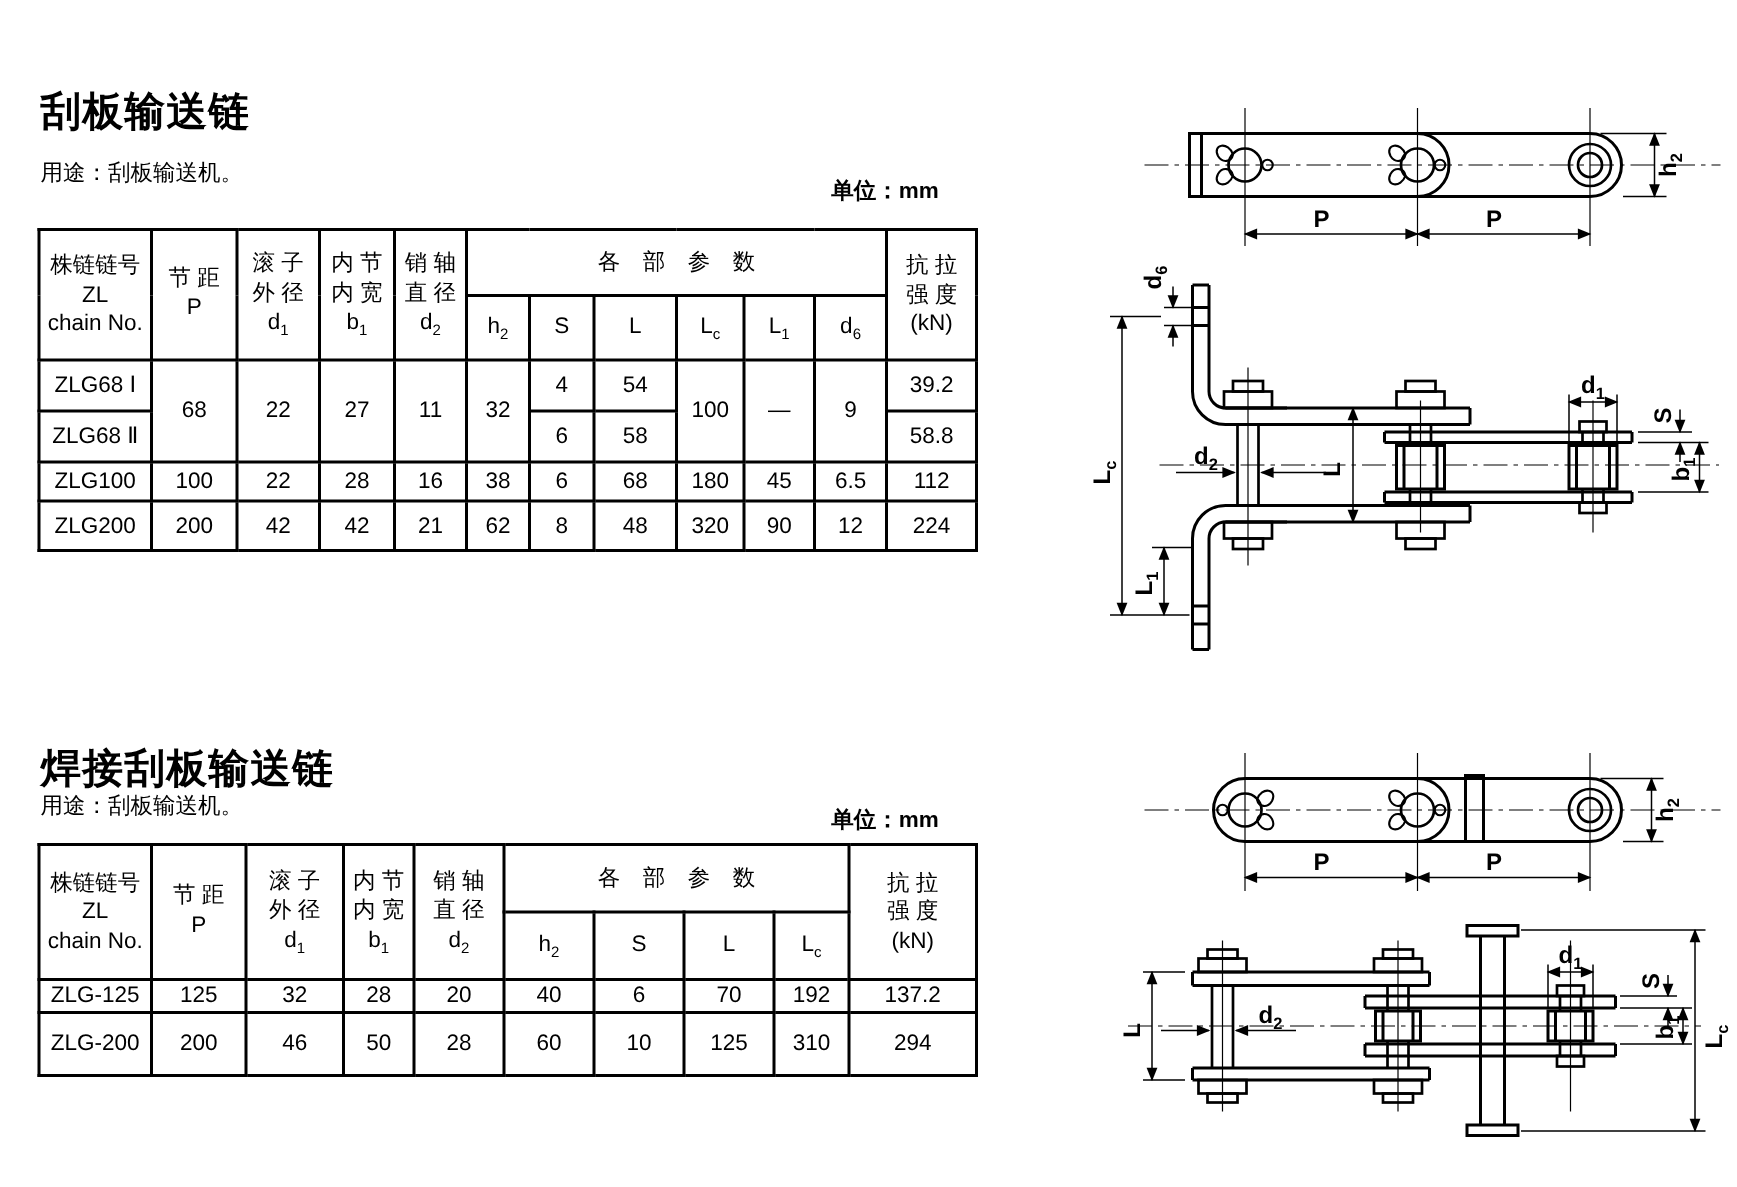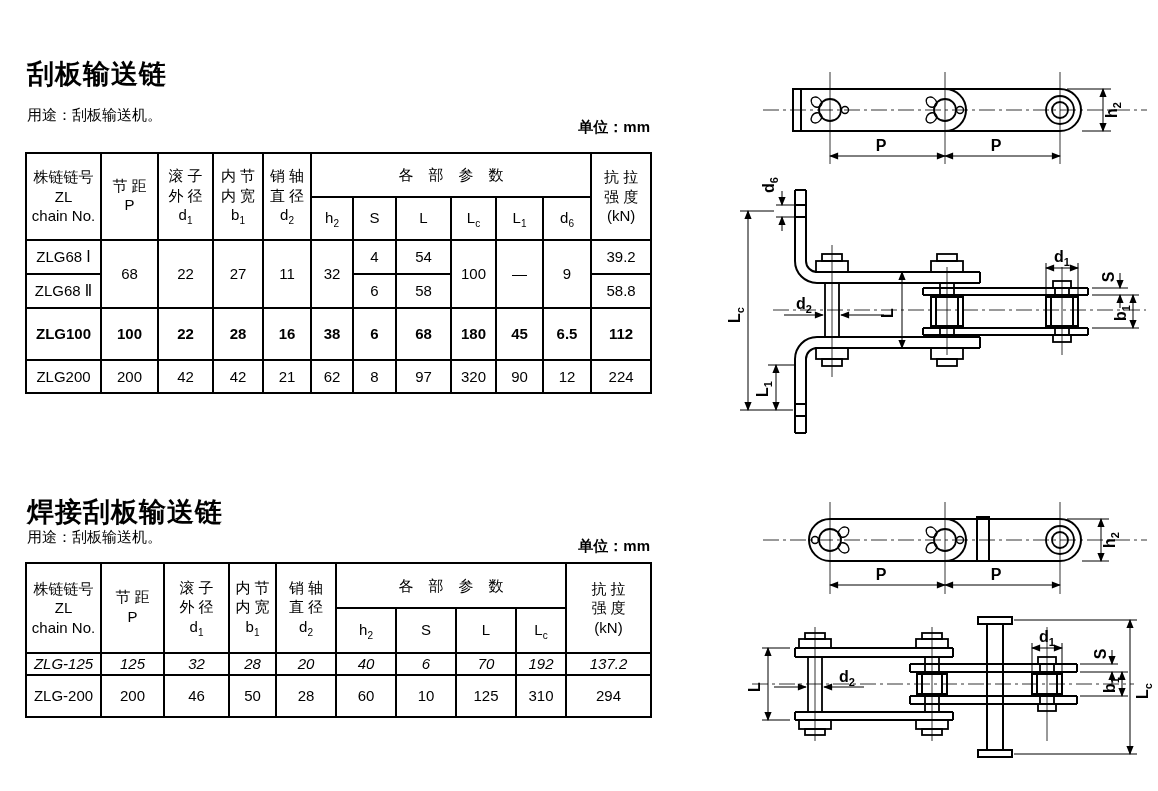--- a/index.html
+++ b/index.html
@@ -3,21 +3,21 @@
 <meta charset="utf-8">
 <style>
   html,body{margin:0;padding:0;}
   body{
     width:1158px;height:791px;position:relative;background:#fff;
     font-family:"Liberation Sans","DejaVu Sans",sans-serif;color:#000;overflow:hidden;
   }
   .abs{position:absolute;}
   .title{font-size:27px;font-weight:bold;letter-spacing:1px;}
   .subtitle{font-size:15px;font-weight:normal;}
-  .unit{font-size:15px;font-weight:bold;width:120px;text-align:right;}
+  .unit{font-size:15px;font-weight:bold;width:120px;text-align:center;}
   table.spec{position:absolute;border-collapse:collapse;table-layout:fixed;background:#fff;}
   .spec td{border:2px solid #000;text-align:center;vertical-align:middle;font-size:15px;line-height:1.3;padding:0 1px;overflow:hidden;}
   .spec .sym{font-size:15px;}
   sub{font-size:10px;}
   svg text.dim{font:bold 16px "Liberation Sans","DejaVu Sans",sans-serif;text-anchor:middle;fill:#000;}
   svg tspan.sb{font-size:11px;}
 </style>
 </head>
 <body>
 
@@ -94,21 +94,21 @@
     <td rowspan="2">—</td>
     <td rowspan="2">9</td>
     <td>39.2</td>
   </tr>
   <tr style="height:34px;">
     <td>ZLG68 Ⅱ</td>
     <td>6</td>
     <td>58</td>
     <td>58.8</td>
   </tr>
-  <tr style="height:52px;font-weight:bold;">
+  <tr style="height:26px;">
     <td>ZLG100</td>
     <td>100</td>
     <td>22</td>
     <td>28</td>
     <td>16</td>
     <td>38</td>
     <td>6</td>
     <td>68</td>
     <td>180</td>
     <td>45</td>
@@ -116,21 +116,21 @@
     <td>112</td>
   </tr>
   <tr style="height:33px;padding-left:32px;">
     <td>ZLG200</td>
     <td>200</td>
     <td>42</td>
     <td>42</td>
     <td>21</td>
     <td>62</td>
     <td>8</td>
-    <td>97</td>
+    <td>48</td>
     <td>320</td>
     <td>90</td>
     <td>12</td>
     <td>224</td>
   </tr>
 </tbody>
   </table>
 
 <div class="abs title" style="left:27px;top:494px;">焊接刮板输送链</div>
 <div class="abs subtitle" style="left:27px;top:528px;">用途：刮板输送机。</div>
@@ -181,21 +181,21 @@
       <div>强 度</div>
       <div>(kN)</div>
     </td>
   </tr>
   <tr style="height:45px;">
     <td><span>h</span><sub>2</sub></td>
     <td><span>S</span><sub></sub></td>
     <td><span>L</span><sub></sub></td>
     <td><span>L</span><sub>c</sub></td>
   </tr>
-  <tr style="height:18px;font-style:italic;">
+  <tr style="height:18px;">
     <td>ZLG-125</td>
     <td>125</td>
     <td>32</td>
     <td>28</td>
     <td>20</td>
     <td>40</td>
     <td>6</td>
     <td>70</td>
     <td>192</td>
     <td>137.2</td>

